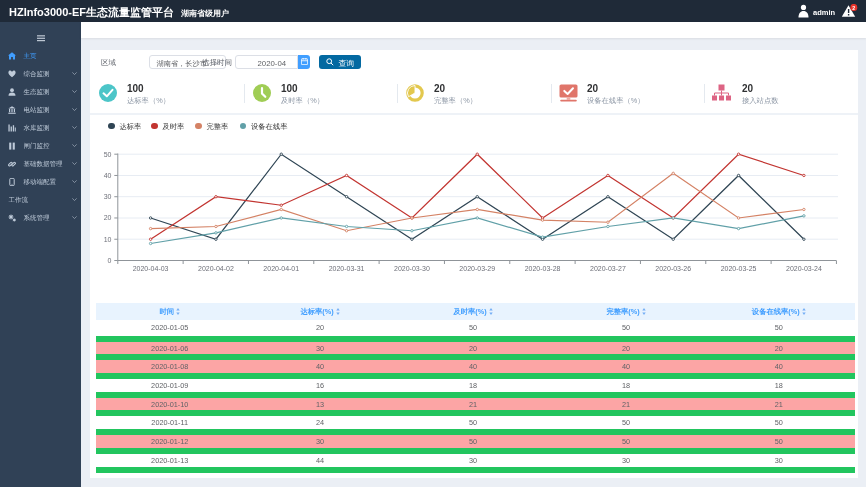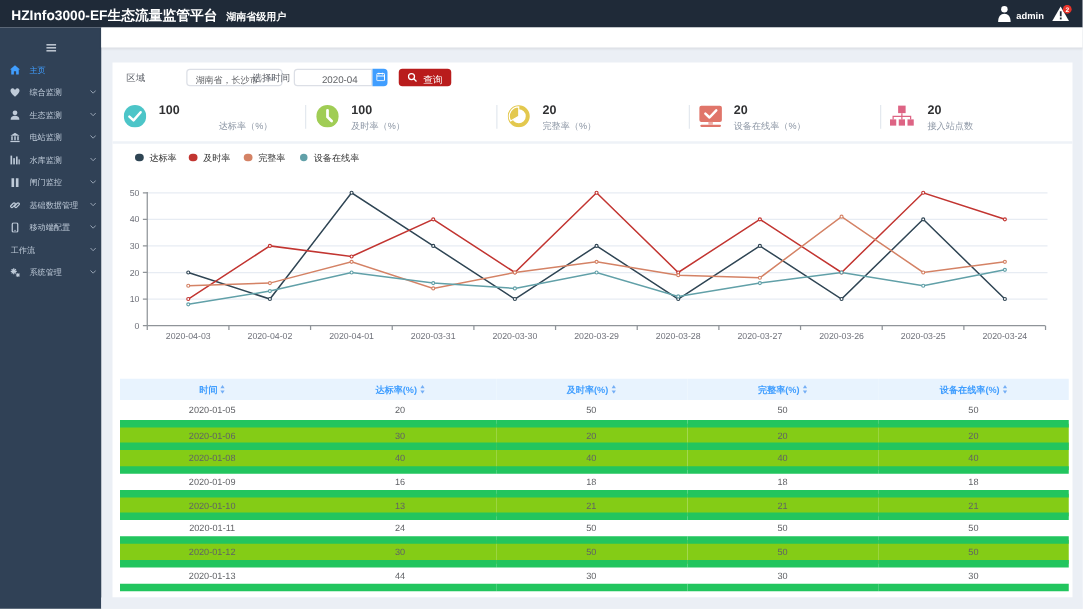--- a/index.html
+++ b/index.html
@@ -16,36 +16,36 @@
 #whitebar { position:absolute; left:81px; top:22px; width:785px; height:16px; background:#ffffff; box-shadow:0 1px 2px rgba(0,0,0,0.08); }
 #panel { position:absolute; left:90px; top:50px; width:768px; height:428px; background:#ffffff; }
 
 .lbl { position:absolute; font-size:7.5px; color:#5a5e66; top:58px; }
 #sel { position:absolute; left:116.5px; top:55px; width:77px; height:14px; border:1px solid #dcdfe6; border-radius:3px; background:#fff;margin-left:32px; }
 #sel .t { position:absolute; left:7px; top:3.2px; font-size:7.2px; color:#606266; }
 #sel .c { position:absolute; right:5px; top:4.5px; }
 #dinput { position:absolute; left:234.5px; top:55px; width:63.5px; height:14px; border:1px solid #dcdfe6; border-radius:3px 0 0 3px; background:#fff; }
 #dinput .t { position:absolute; left:22px; top:3px; font-size:7.8px; color:#606266; }
 #dbtn { position:absolute; left:298px; top:55px; width:12px; height:14px; background:#409eff; border-radius:0 3px 3px 0; }
-#qbtn { position:absolute; left:319px; top:55px; width:41.5px; height:14px; background:#b91c1c; border-radius:3px; color:#fff; font-size:7.5px; }
+#qbtn { position:absolute; left:319px; top:55px; width:41.5px; height:14px; background:#0369a1; border-radius:3px; color:#fff; font-size:7.5px; }
 #qbtn span { position:absolute; left:19.5px; top:3px; font-size:7.8px; }
 
 .stat-num { position:absolute; top:83px; font-size:10px; font-weight:bold; color:#303133; }
 .stat-lab { position:absolute; top:95.5px; font-size:7.3px; color:#8d97a5; }
 .vdiv { position:absolute; top:84px; width:1px; height:19px; background:#e4e9ef; }
 
 .leg { position:absolute; top:122px; height:8px; font-size:7.3px; color:#333; }
 .leg .dot { position:absolute; top:0.5px; width:6.5px; height:6.5px; border-radius:50%; }
 .leg .lt { position:absolute; left:11.5px; top:0px; white-space:nowrap; }
 
 #tbl { position:absolute; left:96px; top:303px; width:759px; }
 #tbl table { width:759px; border-collapse:collapse; table-layout:fixed; }
 #tbl th { background:#e8f3fe; color:#409eff; font-size:7.3px; font-weight:bold; height:17px; text-align:center; }
 #tbl td { font-size:7.3px; color:#606266; height:18.7px; text-align:center; border-bottom:6px solid #22c55e; }
-#tbl tr.stripe td { background:#84cc16; }
+#tbl tr.stripe td { background:#fca5a5; }
 .caret { display:inline-block; vertical-align:middle; margin-left:2px; }
 #botband { position:absolute; left:81px; top:478px; width:785px; height:9px; background:#ebeff5; }
 </style>
 </head>
 <body>
 <div id="topbar">
   <div class="title">HZInfo3000-EF生态流量监管平台</div>
   <div class="subtitle">湖南省级用户</div>
   <svg class="abs" style="left:798px;top:4px" width="11" height="14" viewBox="0 0 11 14">
     <circle cx="5.5" cy="3.4" r="2.6" fill="#fff"></circle>
@@ -233,21 +233,21 @@
   <rect x="1.2" y="15.7" width="16.6" height="1.8" rx="0.9" fill="#e0756a"></rect>
 </svg>
 <svg class="abs" style="left:711px;top:84px" width="21" height="18" viewBox="0 0 21 18">
   <rect x="7.5" y="0.5" width="6" height="6" fill="#dd6484"></rect>
   <rect x="1" y="11.5" width="5" height="5" fill="#dd6484"></rect>
   <rect x="8" y="11.5" width="5" height="5" fill="#dd6484"></rect>
   <rect x="15" y="11.5" width="5" height="5" fill="#dd6484"></rect>
   <path d="M10.5 6.5 L10.5 9 M3.5 11.5 L3.5 9 L17.5 9 L17.5 11.5 M10.5 9 L10.5 11.5" fill="none" stroke="#dd6484" stroke-width="1"></path>
 </svg>
 <div class="stat-num" style="left:127px;">100</div>
-<div class="stat-lab" style="left:127px;margin-left:48px;">达标率（%）</div>
+<div class="stat-lab" style="left:127px;">达标率（%）</div>
 <div class="stat-num" style="left:281px;">100</div>
 <div class="stat-lab" style="left:281px;">及时率（%）</div>
 <div class="stat-num" style="left:434px;">20</div>
 <div class="stat-lab" style="left:434px;">完整率（%）</div>
 <div class="stat-num" style="left:587px;">20</div>
 <div class="stat-lab" style="left:587px;">设备在线率（%）</div>
 <div class="stat-num" style="left:742px;">20</div>
 <div class="stat-lab" style="left:742px;text-align:right;">接入站点数</div>
 <div class="vdiv" style="left:243.5px;"></div>
 <div class="vdiv" style="left:397px;"></div>

